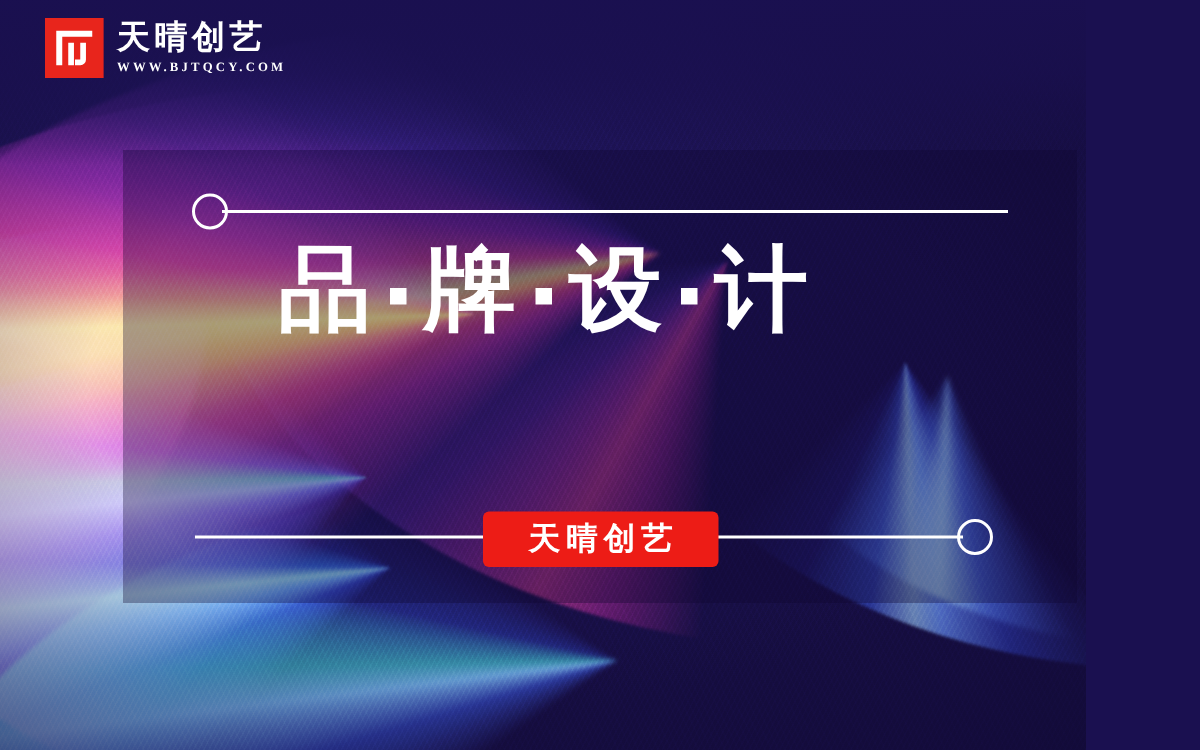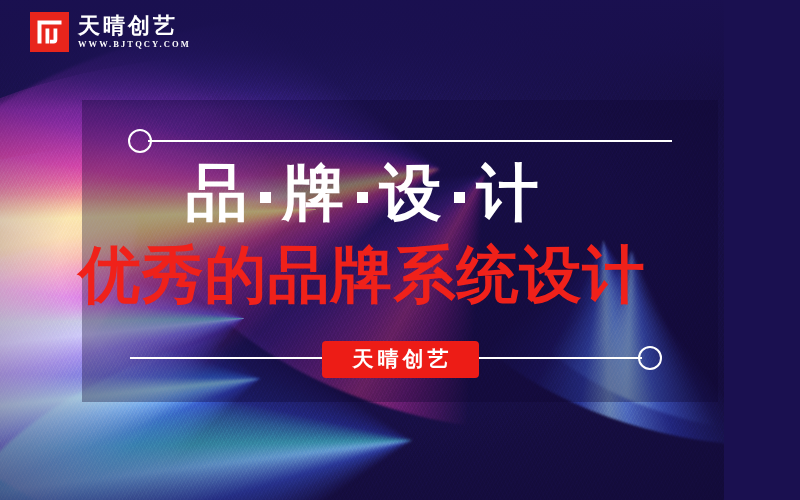--- a/index.html
+++ b/index.html
@@ -396,19 +396,18 @@
   <div id="headline">
     <span class="hl-char">品</span>
     <span class="hl-dot"></span>
     <span class="hl-char">牌</span>
     <span class="hl-dot"></span>
     <span class="hl-char">设</span>
     <span class="hl-dot"></span>
     <span class="hl-char">计</span>
   </div>
 
-  <div id="subhead">优秀的品牌系统设计</div>
 
   <div id="badge">
     <span id="badge-label">天晴创艺</span>
   </div>
 
 </div>
 
 </body></html>

